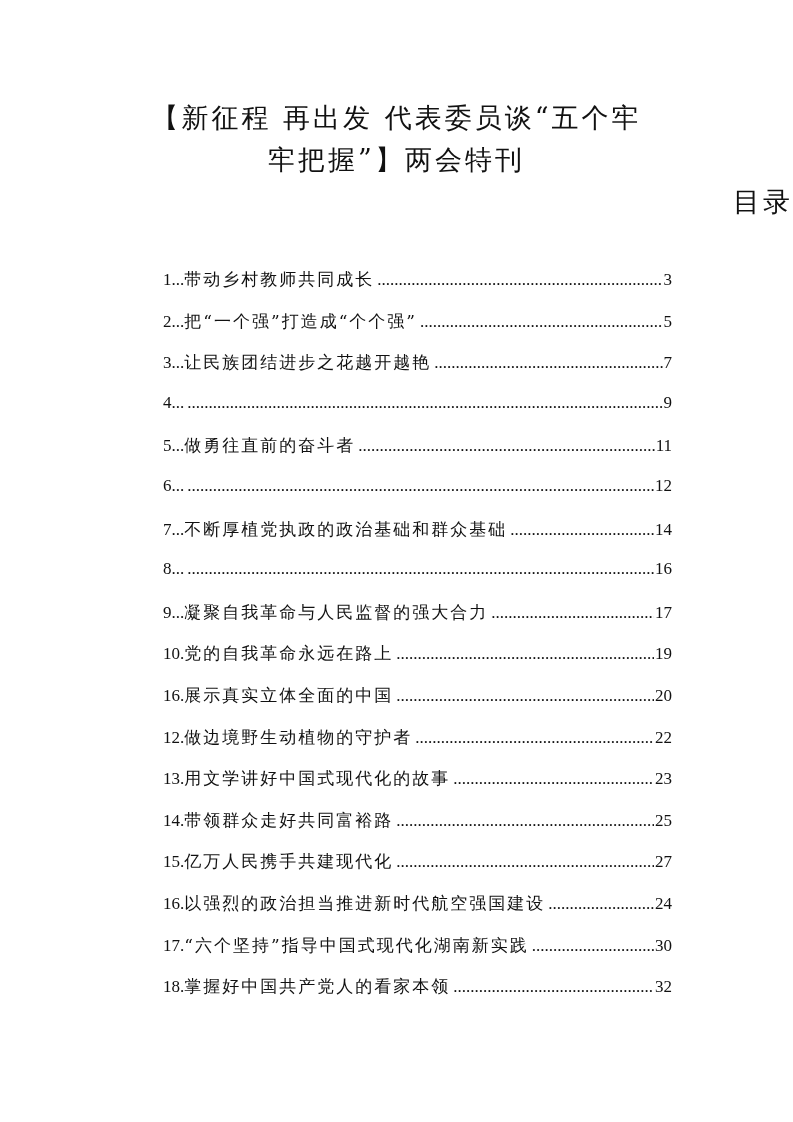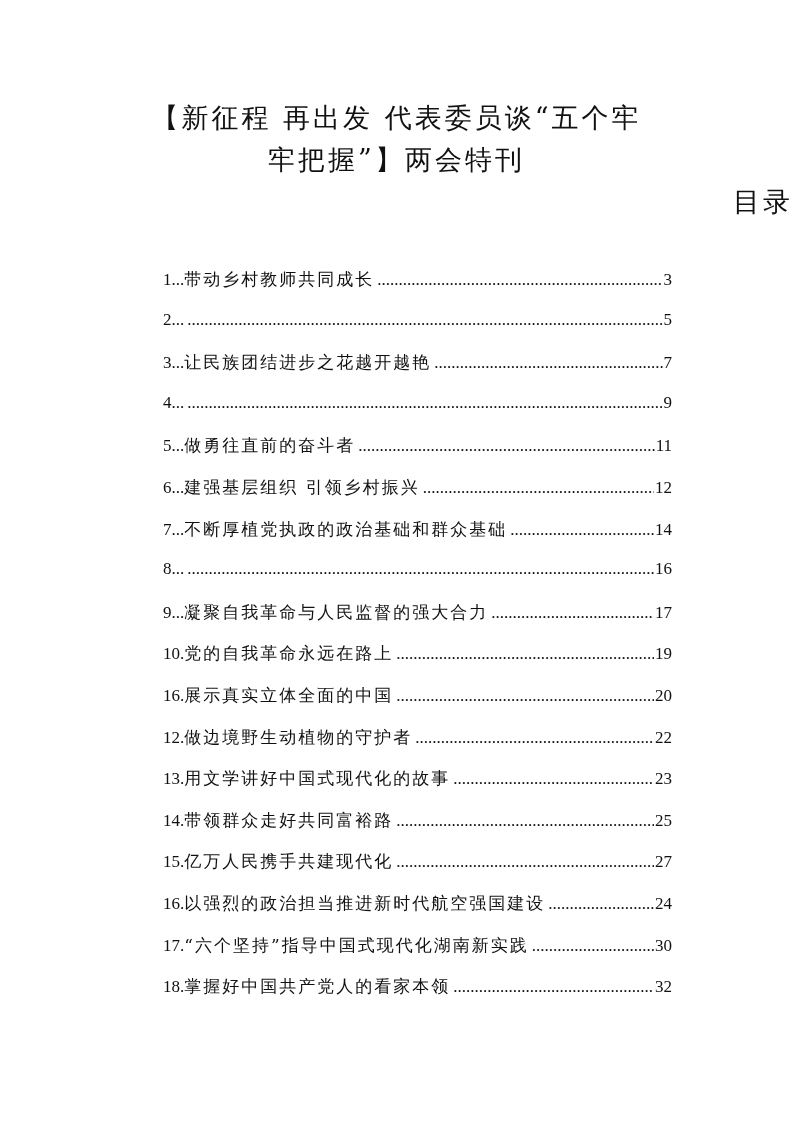--- a/index.html
+++ b/index.html
@@ -29,20 +29,21 @@
 
 <div class="toc">
   <div class="row">
       <span class="num">1...</span>
       <span class="lbl">带动乡村教师共同成长</span>
       <span class="dots"></span>
       <span class="pg">3</span>
     </div>
   <div class="row">
       <span class="num">2...</span>
+      <span class="lbl">把“一个强”打造成“个个强”</span>
       <span class="dots"></span>
       <span class="pg">5</span>
     </div>
   <div class="row">
       <span class="num">3...</span>
       <span class="lbl">让民族团结进步之花越开越艳</span>
       <span class="dots"></span>
       <span class="pg">7</span>
     </div>
   <div class="row">
@@ -51,21 +52,20 @@
       <span class="pg">9</span>
     </div>
   <div class="row">
       <span class="num">5...</span>
       <span class="lbl">做勇往直前的奋斗者</span>
       <span class="dots"></span>
       <span class="pg">11</span>
     </div>
   <div class="row">
       <span class="num">6...</span>
-      <span class="lbl">建强基层组织 引领乡村振兴</span>
       <span class="dots"></span>
       <span class="pg">12</span>
     </div>
   <div class="row">
       <span class="num">7...</span>
       <span class="lbl">不断厚植党执政的政治基础和群众基础</span>
       <span class="dots"></span>
       <span class="pg">14</span>
     </div>
   <div class="row">

